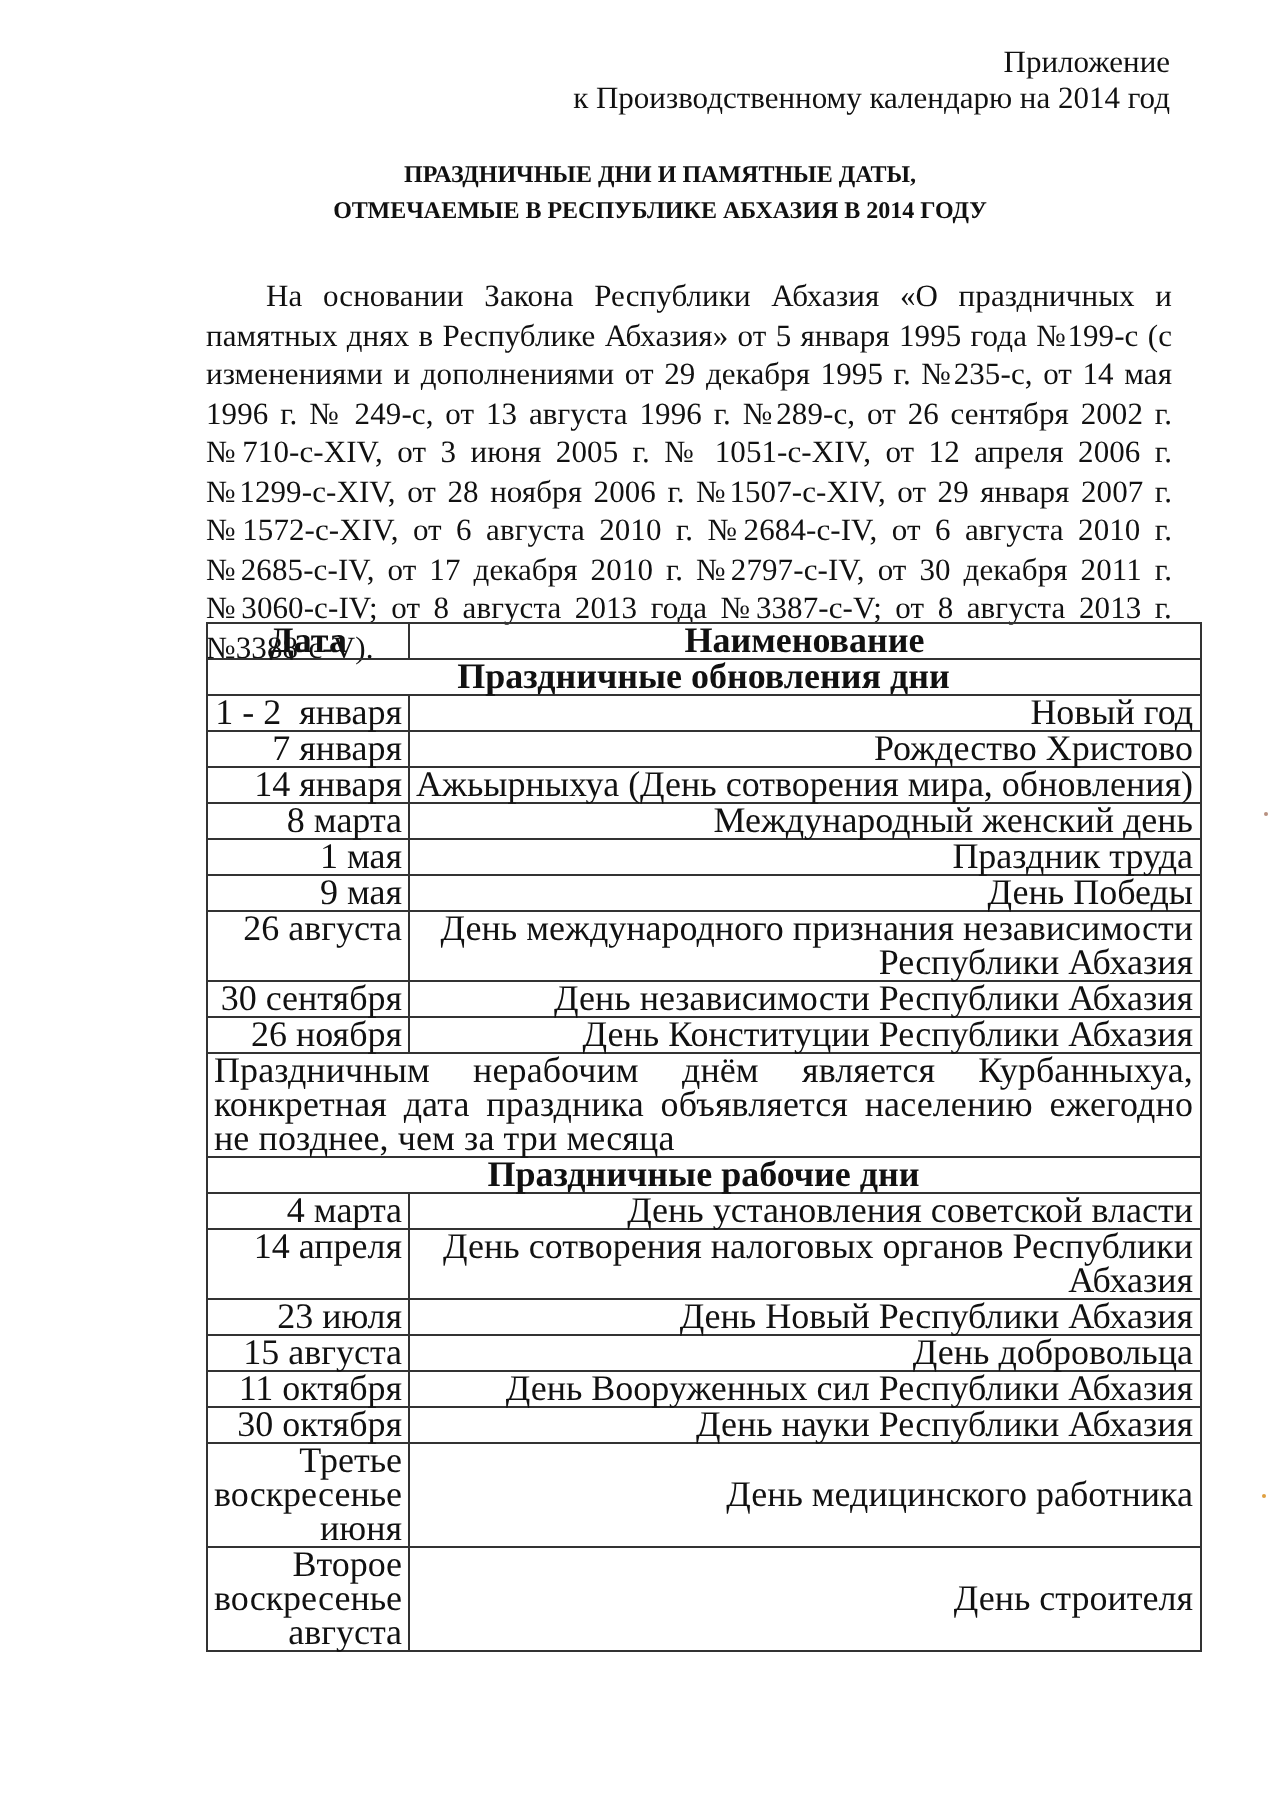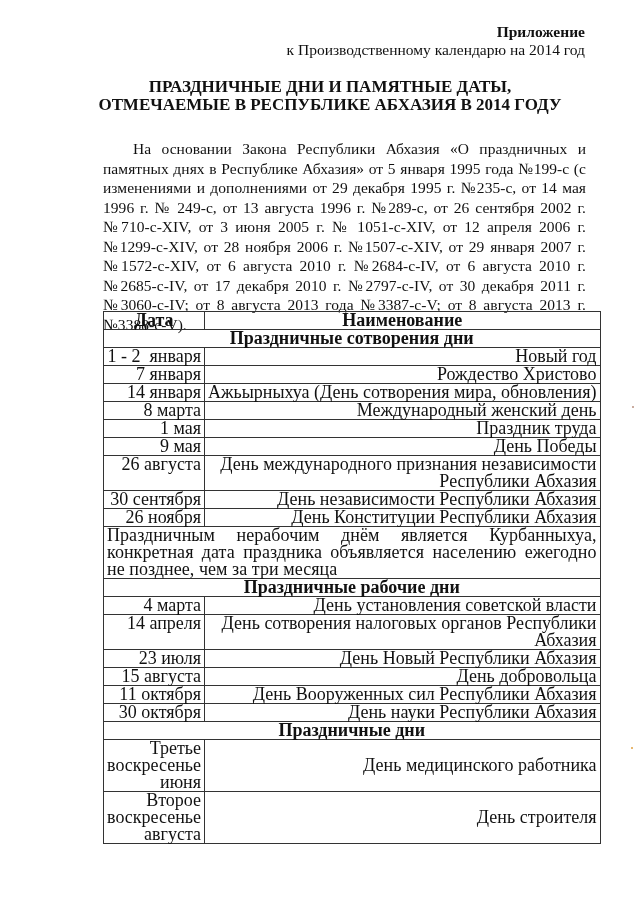--- a/index.html
+++ b/index.html
@@ -16,29 +16,29 @@
       color: #111111;
     }
     .appendix {
       position: absolute;
       right: 55px;
       top: 23px;
       text-align: right;
       font-size: 15.5px;
       line-height: 18px;
     }
-    .appendix .label { font-weight: bold; }
+    .appendix .label { font-weight: normal; }
     .title {
       position: absolute;
       left: 60px;
       width: 540px;
       top: 78px;
       text-align: center;
       font-weight: bold;
-      font-size: 17px;
+      font-size: 12px;
       line-height: 18px;
     }
     .intro {
       position: absolute;
       left: 103px;
       width: 483px;
       top: 139px;
       font-size: 15.5px;
       line-height: 19.5px;
       text-align: justify;
@@ -106,21 +106,21 @@
   </colgroup>
   <thead>
     <tr>
       <th>Дата</th>
       <th>Наименование</th>
     </tr>
   </thead>
   <tbody>
 
     <tr>
-      <td colspan="2" class="section">Праздничные сотворения дни</td>
+      <td colspan="2" class="section">Праздничные обновления дни</td>
     </tr>
     <tr>
       <td style="white-space:pre">1 - 2  января</td>
       <td>Новый год</td>
     </tr>
     <tr>
       <td>7 января</td>
       <td>Рождество Христово</td>
     </tr>
     <tr>
@@ -177,23 +177,20 @@
     <tr>
       <td>11 октября</td>
       <td>День Вооруженных сил Республики Абхазия</td>
     </tr>
     <tr>
       <td>30 октября</td>
       <td>День науки Республики Абхазия</td>
     </tr>
 
     <tr>
-      <td colspan="2" class="section">Праздничные дни</td>
-    </tr>
-    <tr>
       <td>Третье воскресенье июня</td>
       <td class="mid">День медицинского работника</td>
     </tr>
     <tr>
       <td>Второе воскресенье августа</td>
       <td class="mid">День строителя</td>
     </tr>
   </tbody>
 </table>
 

